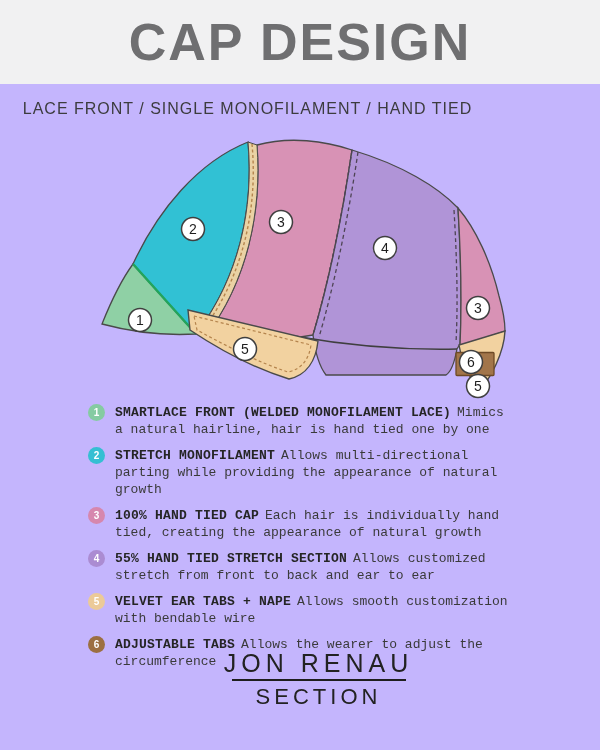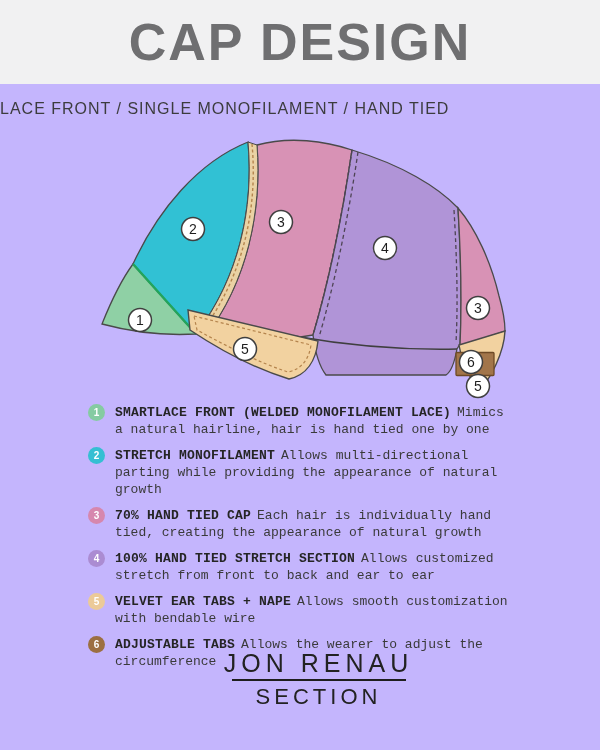--- a/index.html
+++ b/index.html
@@ -4,21 +4,21 @@
 <style>
   html,body{margin:0;padding:0;}
   body{width:600px;height:750px;background:#ffffff;font-family:"Liberation Sans",sans-serif;
        -webkit-font-smoothing:antialiased;overflow:hidden;}
   .page{position:relative;width:600px;height:750px;background:#c4b5fd;}
 
   
   .band{position:absolute;left:0;top:0;width:600px;height:84px;background:#f1f1f2;
         display:flex;align-items:center;justify-content:center;}
   .title{font-size:52px;font-weight:700;letter-spacing:2px;color:#6f6f71;line-height:1;}
-  .subtitle{position:absolute;left:0;top:100px;width:495px;text-align:left;
+  .subtitle{position:absolute;left:0;top:100px;width:495px;text-align:center;
             font-size:16px;letter-spacing:1px;color:#3c3c3e;}
 
   
   .diagram{position:absolute;left:80px;top:138px;width:440px;height:264px;}
   .diagram svg{display:block;width:440px;height:264px;}
   .marker-num{font-size:14px;fill:#1e1e1e;font-family:"Liberation Sans",sans-serif;}
 
   
   .legend{position:absolute;left:88px;top:404px;width:424px;}
   .lrow{display:flex;align-items:flex-start;margin-bottom:9px;}
@@ -112,27 +112,27 @@
     <div class="lrow">
       <span class="dot" style="background: rgb(53, 191, 211);">
           <span>2</span>
         </span>
       <p class="ltext"><b>STRETCH MONOFILAMENT</b><span>Allows multi-directional parting while providing the appearance of natural growth</span></p>
     </div>
     <div class="lrow">
       <span class="dot" style="background: rgb(214, 135, 174);">
           <span>3</span>
         </span>
-      <p class="ltext"><b>70% HAND TIED CAP</b><span>Each hair is individually hand tied, creating the appearance of natural growth</span></p>
+      <p class="ltext"><b>100% HAND TIED CAP</b><span>Each hair is individually hand tied, creating the appearance of natural growth</span></p>
     </div>
     <div class="lrow">
       <span class="dot" style="background: rgb(171, 140, 210);">
           <span>4</span>
         </span>
-      <p class="ltext"><b>100% HAND TIED STRETCH SECTION</b><span>Allows customized stretch from front to back and ear to ear</span></p>
+      <p class="ltext"><b>55% HAND TIED STRETCH SECTION</b><span>Allows customized stretch from front to back and ear to ear</span></p>
     </div>
     <div class="lrow">
       <span class="dot" style="background: rgb(236, 202, 152);">
           <span>5</span>
         </span>
       <p class="ltext"><b>VELVET EAR TABS + NAPE</b><span>Allows smooth customization with bendable wire</span></p>
     </div>
     <div class="lrow">
       <span class="dot" style="background: rgb(156, 111, 66);">
           <span>6</span>

